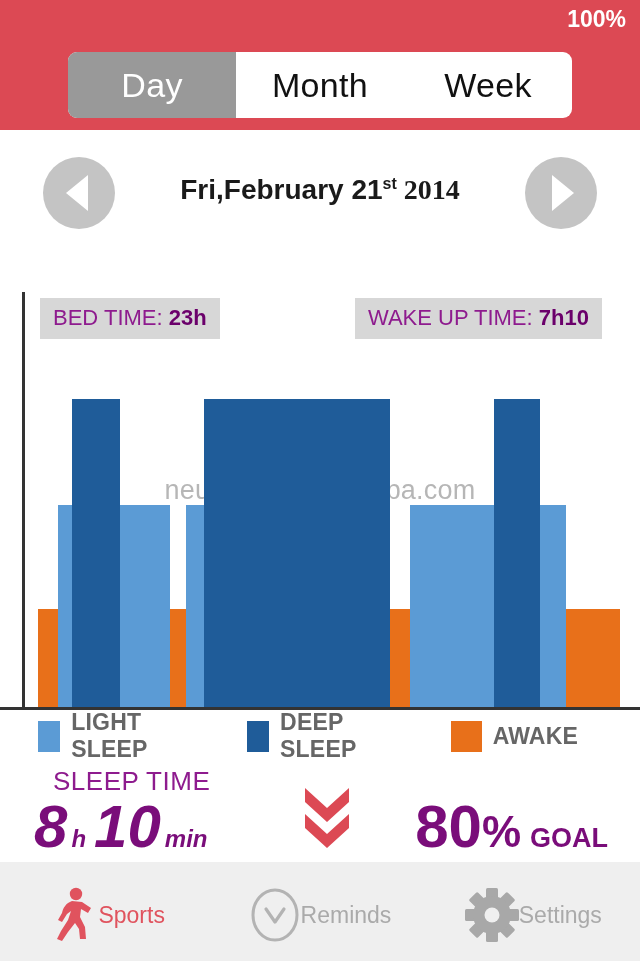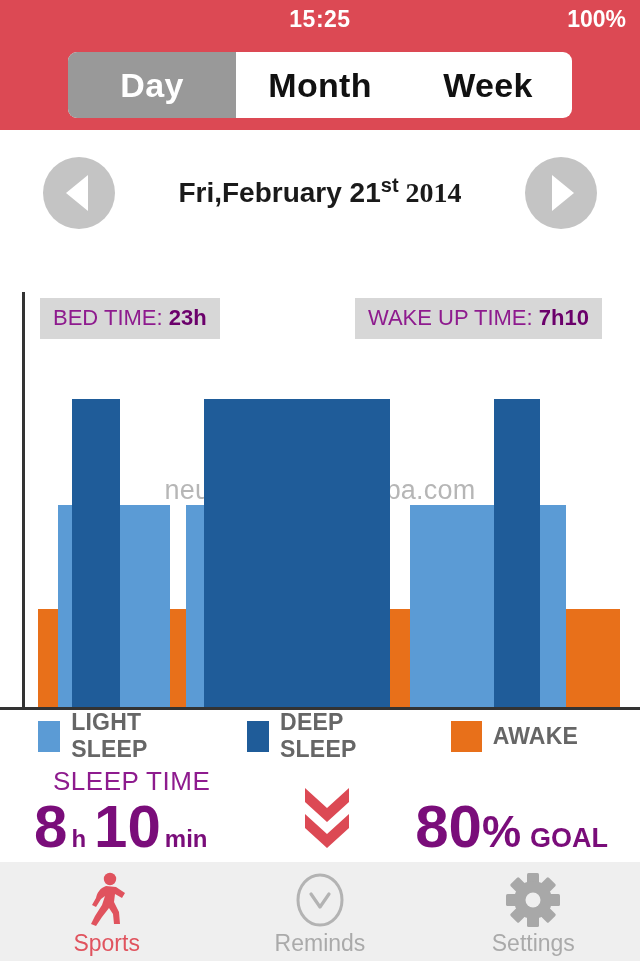--- a/index.html
+++ b/index.html
@@ -45,21 +45,21 @@
     border-radius:9px;
     overflow:hidden;
     display:flex;
   }
   .seg {
     flex:1;
     display:flex;
     align-items:center;
     justify-content:center;
     font-size:34px;
-    font-weight:bold;
+    font-weight:normal;
     color:#111111;
     letter-spacing:0.3px;
   }
   .seg.active {
     background:#999999;
     color:#ffffff;
   }
 
   
   .datenav {
@@ -95,21 +95,21 @@
   }
   .datetext {
     position:absolute;
     left:0; right:0; top:44px;
     text-align:center;
     font-size:28px;
     font-weight:bold;
     color:#1a1a1a;
   }
   .datetext sup {
-    font-size:20px;
+    font-size:16px;
     vertical-align:super;
   }
   .date-year { margin-left:7px;font-family:Liberation Serif, serif; }
 
   
   .chartwrap {
     position:relative;
     height:430px;
     width:544px;
   }
@@ -197,20 +197,21 @@
     left:53px; top:4px;
     font-size:26px;
     color:#8e1b8e;
     letter-spacing:0.5px;
   }
   .sleepval {
     position:absolute;
     left:34px; top:30px;
     color:#7a0d7a;
     white-space:nowrap;
+    font-style:italic;
   }
   .bignum {
     font-size:60px;
     font-weight:bold;
     vertical-align:baseline;
   }
   .unit {
     font-size:24px;
     font-weight:bold;
     margin-left:4px;
@@ -235,21 +236,21 @@
   .tabbar {
     position:absolute;
     left:0; bottom:0;
     width:640px; height:99px;
     background:#efefef;
     display:flex;
   }
   .tab {
     flex:1;
     display:flex;
-    flex-direction:column;
+    flex-direction:row;
     align-items:center;
     justify-content:center;
     padding-top:6px;
   }
   .tabicon {
     height:56px;
     display:flex;
     align-items:center;
     justify-content:center;
   }
@@ -258,21 +259,20 @@
     color:#aaaaaa;
     margin-top:2px;
   }
   .tab.active .tablabel { color:#e0535e; }
 </style>
 </head>
 <body>
 
 <div class="header">
   <div class="statusbar">
-    <div class="status-time">15:25</div>
     <div class="status-battery">100%</div>
   </div>
   <div class="segmented">
     <div class="seg active">Day</div>
     <div class="seg">Month</div>
     <div class="seg">Week</div>
   </div>
 </div>
 
 <div class="datenav">

